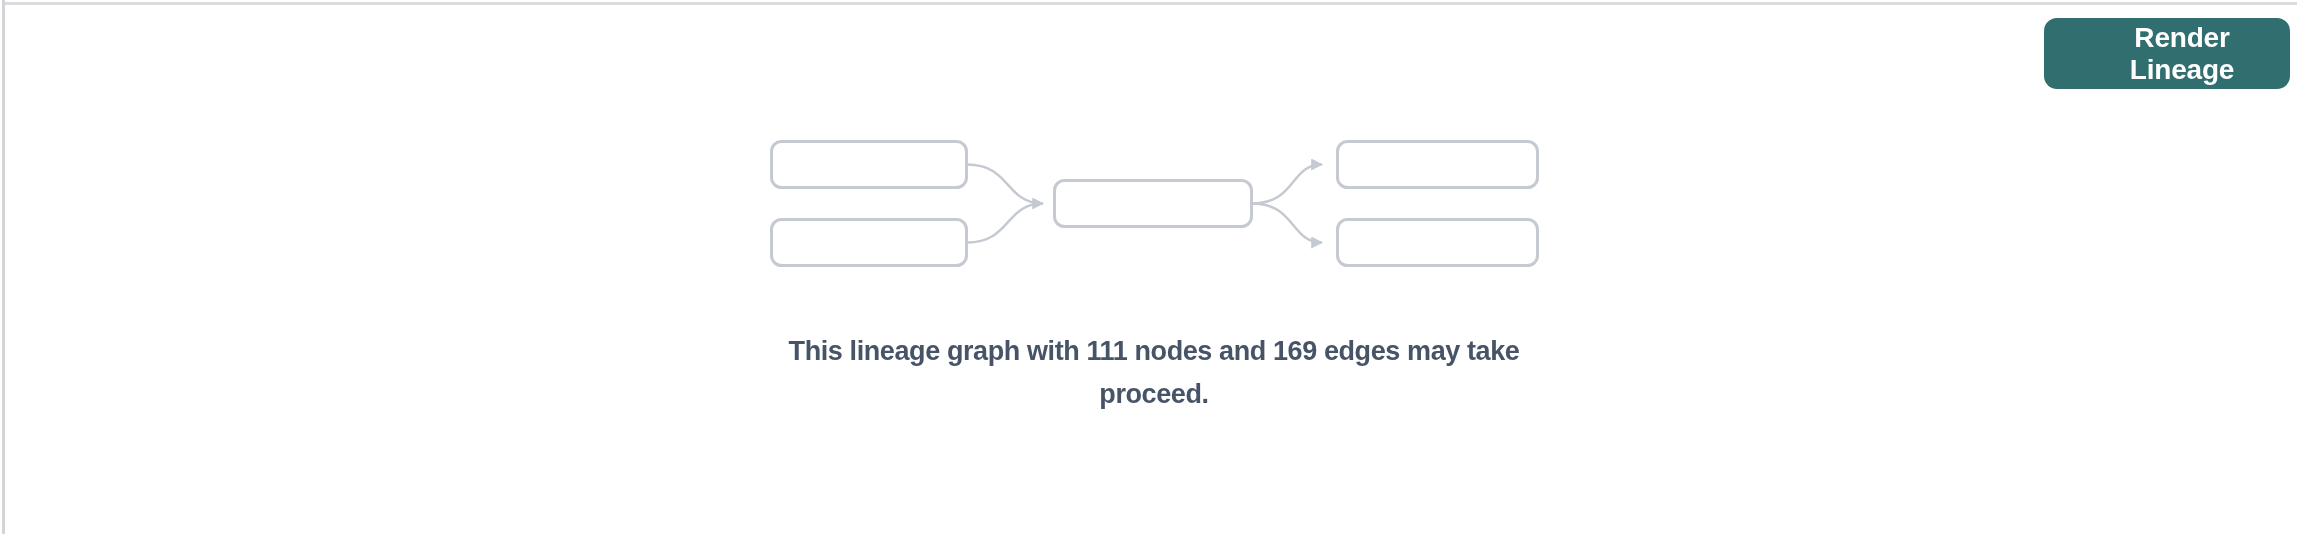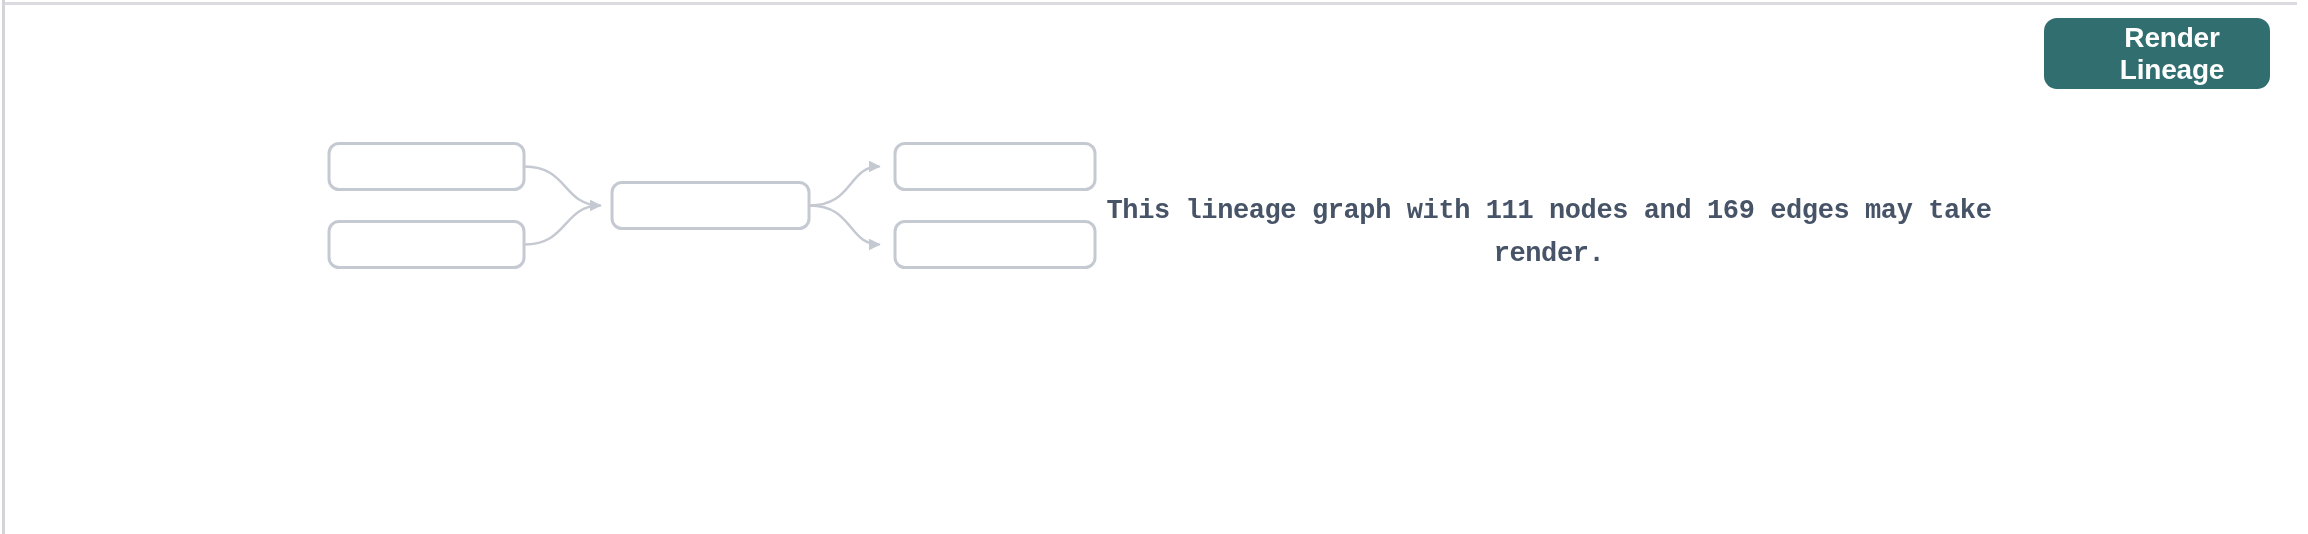--- a/index.html
+++ b/index.html
@@ -27,21 +27,21 @@
     top: 2px;
     left: 5px;
     width: 2292px;
     height: 3px;
     background: #dcdce0;
   }
   .render-btn {
     position: absolute;
     top: 18px;
     left: 2044px;
-    width: 226px;
+    width: 246px;
     height: 71px;
     border: none;
     border-radius: 13px;
     background: #316e70;
     color: #ffffff;
     font-family: "Liberation Sans", sans-serif;
     font-size: 28px;
     font-weight: bold;
     letter-spacing: -0.2px;
     display: flex;
@@ -49,23 +49,22 @@
     justify-content: center;
     cursor: pointer;
     padding-left: 36px;
   }
   .empty-state {
     position: absolute;
     left: 50%;
     top: 133px;
     transform: translateX(-50%);
     display: flex;
-    flex-direction: row;
+    flex-direction: column;
     align-items: center;
-    font-family: Liberation Mono, monospace;
   }
   .placeholder-svg {
     display: block;
   }
   .message {
     margin-top: 57px;
     text-align: center;
     color: #475467;
     font-size: 27px;
     line-height: 43px;
@@ -102,16 +101,16 @@
         <rect x="12.5" y="8.5" width="195" height="46" rx="10"></rect>
         <rect x="12.5" y="86.5" width="195" height="46" rx="10"></rect>
         <rect x="295.5" y="47.5" width="197" height="46" rx="10"></rect>
         <rect x="578.5" y="8.5" width="200" height="46" rx="10"></rect>
         <rect x="578.5" y="86.5" width="200" height="46" rx="10"></rect>
       </g>
     </svg>
 
     <div class="message">
       <div>This lineage graph with 111 nodes and 169 edges may take</div>
-      <div>render.</div>
+      <div>proceed.</div>
     </div>
   </div>
 </div>
 
 </body></html>

